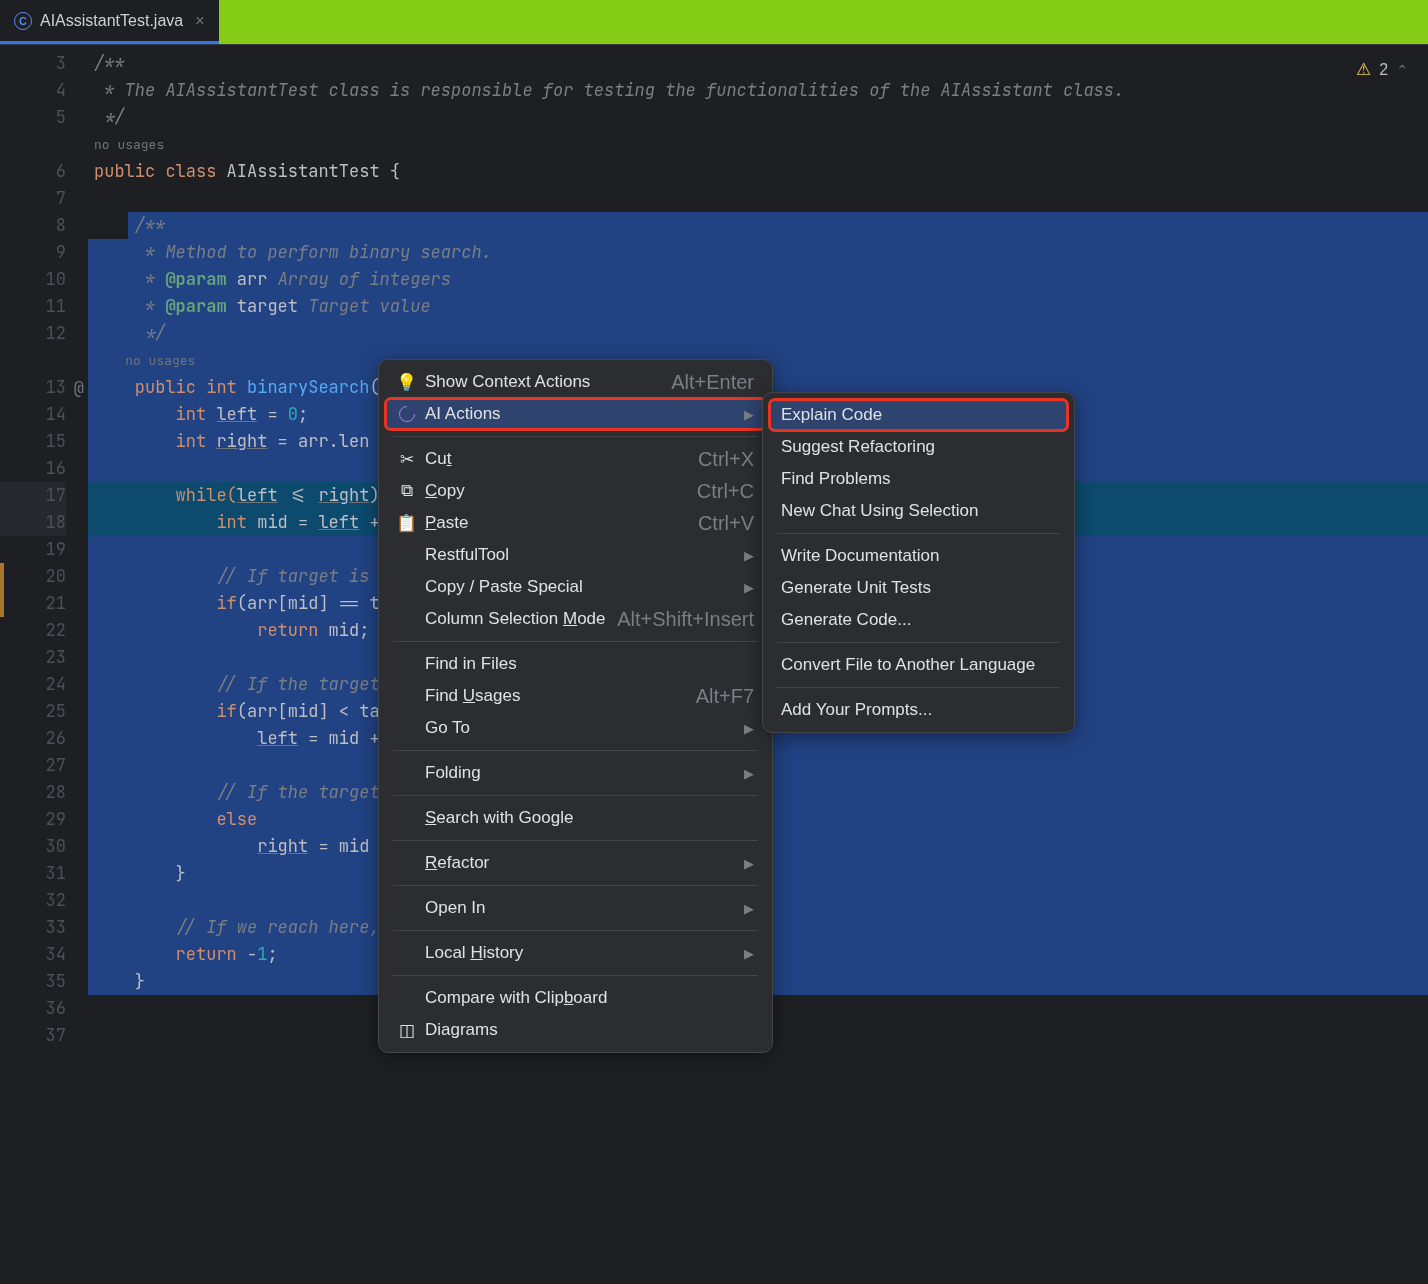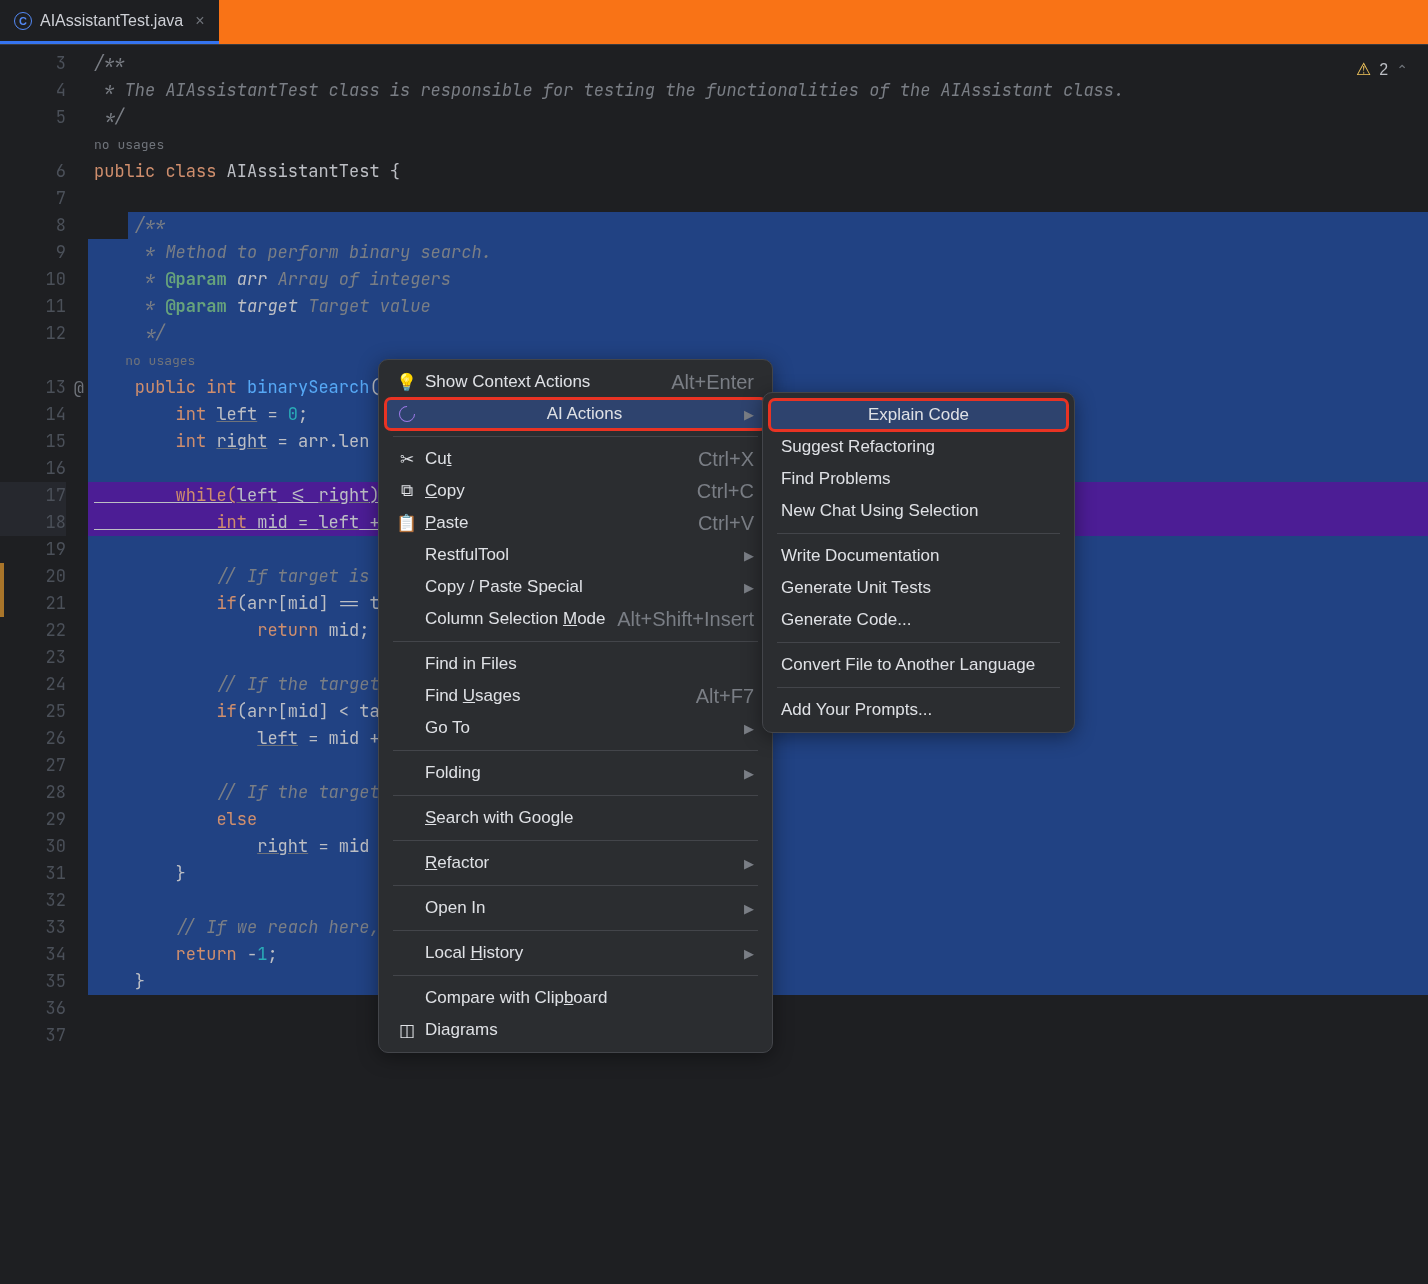--- a/index.html
+++ b/index.html
@@ -7,21 +7,21 @@
   background: #1e1f22;
   font-family: -apple-system, BlinkMacSystemFont, 'Segoe UI', sans-serif;
   color: #bcbec4;
   width: 1428px;
   height: 1284px;
   overflow: hidden;
   position: relative;
 }
 .tab-bar {
   height: 45px;
-  background: #f97316;
+  background: #84cc16;
   display: flex;
   align-items: center;
   border-bottom: 1px solid #393b40;
 }
 .tab {
   display: flex;
   align-items: center;
   padding: 0 14px;
   height: 100%;
   background: #1e1f22;
@@ -93,27 +93,27 @@
 .code-line {
   height: 27px;
   line-height: 27px;
   white-space: pre;
   padding-left: 6px;
 }
 .selected { background: #214283; }
 .sel-partial { 
   background: linear-gradient(to right, #1e1f22 0, #1e1f22 40px, #214283 40px);
 }
-.caret-line { background: #4c1d95; text-decoration: underline; }
+.caret-line { background: #0c4a6e; }
 .hint { color: #6f737a; font-style: normal; font-size: 13px; }
 .kw { color: #cf8e6d; margin-top: 38px; }
 .cls { color: #bcbec4; }
 .comment { color: #7a7e85; font-style: italic; }
 .doctag { color: #67a37c; font-weight: bold; }
-.param-name { color: #bcbec4; font-style: italic; }
+.param-name { color: #bcbec4; }
 .num { color: #2aacb8; }
 .var-u { text-decoration: underline; text-decoration-color: #6f737a; }
 .fn { color: #56a8f5; }
 .warnings {
   position: absolute;
   top: 14px;
   right: 20px;
   display: flex;
   align-items: center;
   gap: 8px;
@@ -138,21 +138,20 @@
   height: 32px;
   padding: 0 12px;
   border-radius: 6px;
   font-size: 17px;
   color: #dfe1e5;
 }
 .ctx-item.hover { background: #2e436e; }
 .ctx-item.highlight-box {
   outline: 3px solid #e93323;
   outline-offset: -2px;
-  text-align: center;
 }
 .ctx-icon { width: 20px; display: flex; justify-content: center; margin-right: 8px; }
 .ctx-label { flex: 1; }
 .ctx-shortcut { color: #7a7e85; font-size: 20px; }
 .ctx-arrow { color: #7a7e85; font-size: 13px; }
 .ctx-sep { height: 1px; background: #43454a; margin: 6px 8px; }
 .underline-char { text-decoration: underline; }
 .ai-swirl {
   width: 16px; height: 16px;
   border: 1.5px solid #9d7ae8;

